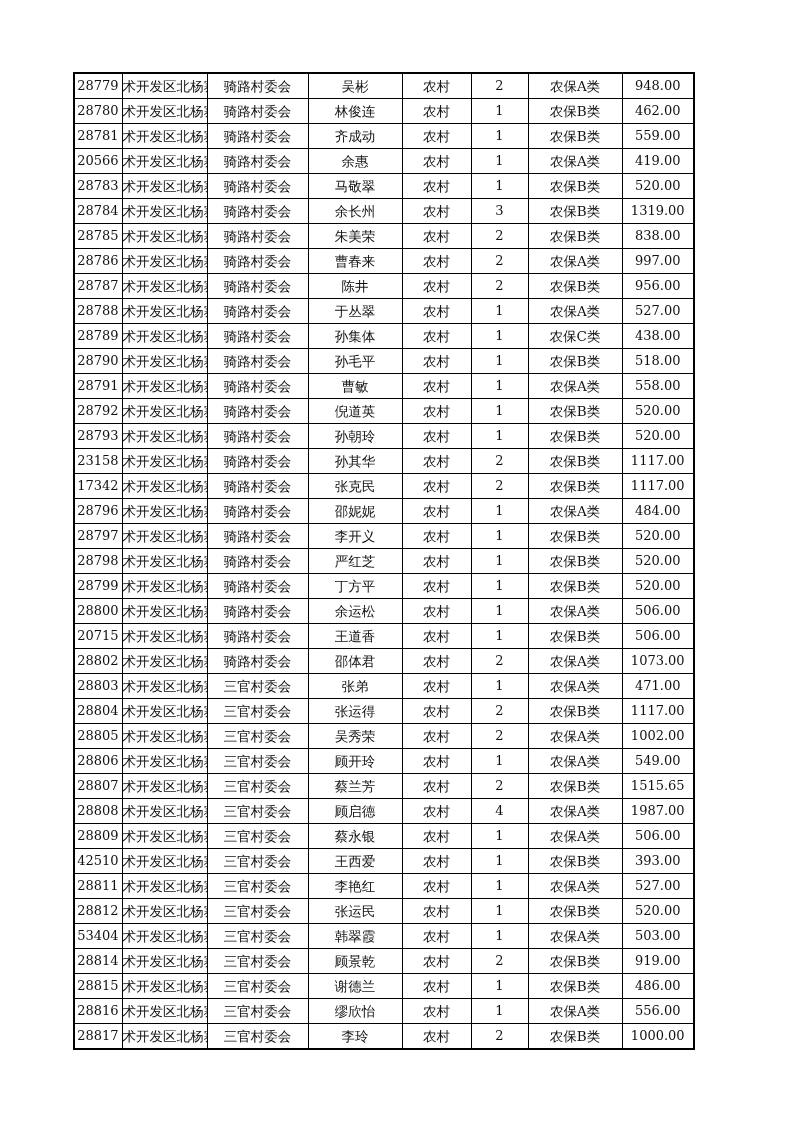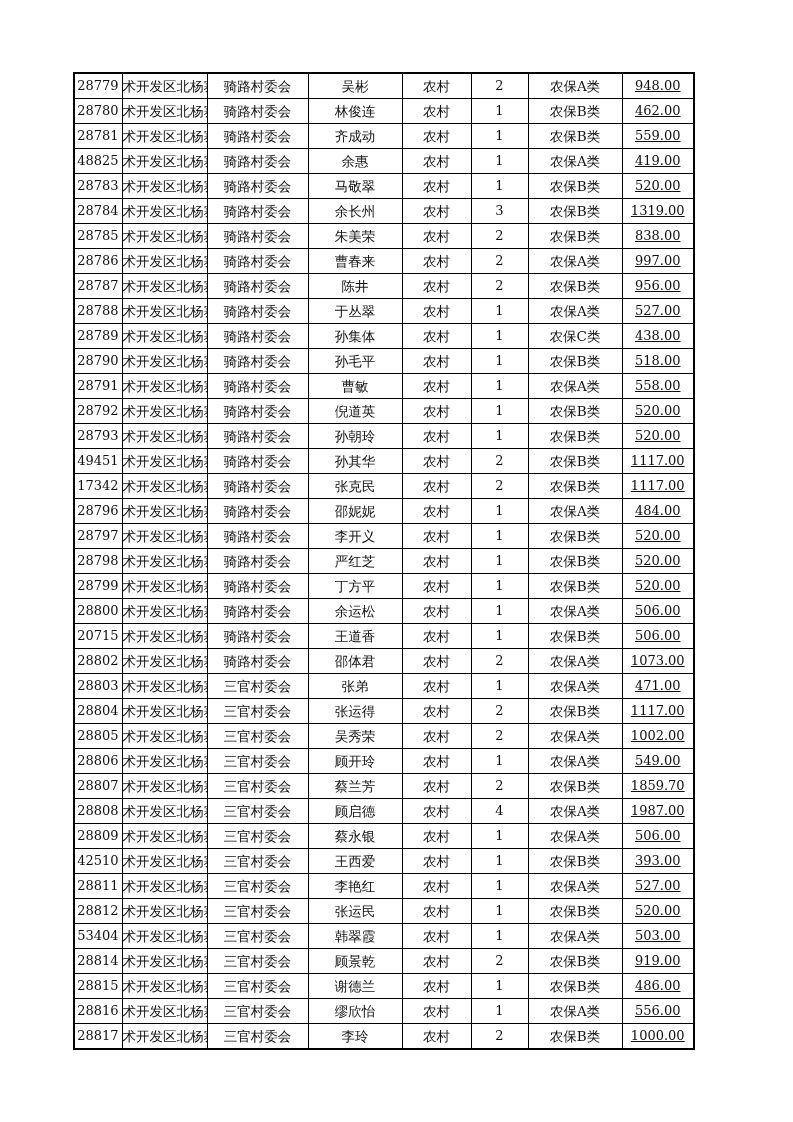--- a/index.html
+++ b/index.html
@@ -54,21 +54,20 @@
   
   table.data-grid td.c1 {
     text-align: center;
     overflow: hidden;
   }
   table.data-grid td.c5 {
     font-size: 13px;
   }
   table.data-grid td.c7 {
     font-size: 13px;
-    text-decoration: underline;
   }
 </style>
 </head>
 <body>
 
 <div class="sheet">
   <table class="data-grid">
     <colgroup>
       <col style="width:48px">
       <col style="width:85px">
@@ -104,21 +103,21 @@
           <td class="c0">28781</td>
           <td class="c1">术开发区北杨寨</td>
           <td class="c2">骑路村委会</td>
           <td class="c3">齐成动</td>
           <td class="c4">农村</td>
           <td class="c5">1</td>
           <td class="c6">农保B类</td>
           <td class="c7">559.00</td>
         </tr>
         <tr>
-          <td class="c0">48825</td>
+          <td class="c0">20566</td>
           <td class="c1">术开发区北杨寨</td>
           <td class="c2">骑路村委会</td>
           <td class="c3">余惠</td>
           <td class="c4">农村</td>
           <td class="c5">1</td>
           <td class="c6">农保A类</td>
           <td class="c7">419.00</td>
         </tr>
         <tr>
           <td class="c0">28783</td>
@@ -224,21 +223,21 @@
           <td class="c0">28793</td>
           <td class="c1">术开发区北杨寨</td>
           <td class="c2">骑路村委会</td>
           <td class="c3">孙朝玲</td>
           <td class="c4">农村</td>
           <td class="c5">1</td>
           <td class="c6">农保B类</td>
           <td class="c7">520.00</td>
         </tr>
         <tr>
-          <td class="c0">49451</td>
+          <td class="c0">23158</td>
           <td class="c1">术开发区北杨寨</td>
           <td class="c2">骑路村委会</td>
           <td class="c3">孙其华</td>
           <td class="c4">农村</td>
           <td class="c5">2</td>
           <td class="c6">农保B类</td>
           <td class="c7">1117.00</td>
         </tr>
         <tr>
           <td class="c0">17342</td>
@@ -361,21 +360,21 @@
           <td class="c7">549.00</td>
         </tr>
         <tr>
           <td class="c0">28807</td>
           <td class="c1">术开发区北杨寨</td>
           <td class="c2">三官村委会</td>
           <td class="c3">蔡兰芳</td>
           <td class="c4">农村</td>
           <td class="c5">2</td>
           <td class="c6">农保B类</td>
-          <td class="c7">1859.70</td>
+          <td class="c7">1515.65</td>
         </tr>
         <tr>
           <td class="c0">28808</td>
           <td class="c1">术开发区北杨寨</td>
           <td class="c2">三官村委会</td>
           <td class="c3">顾启德</td>
           <td class="c4">农村</td>
           <td class="c5">4</td>
           <td class="c6">农保A类</td>
           <td class="c7">1987.00</td>

